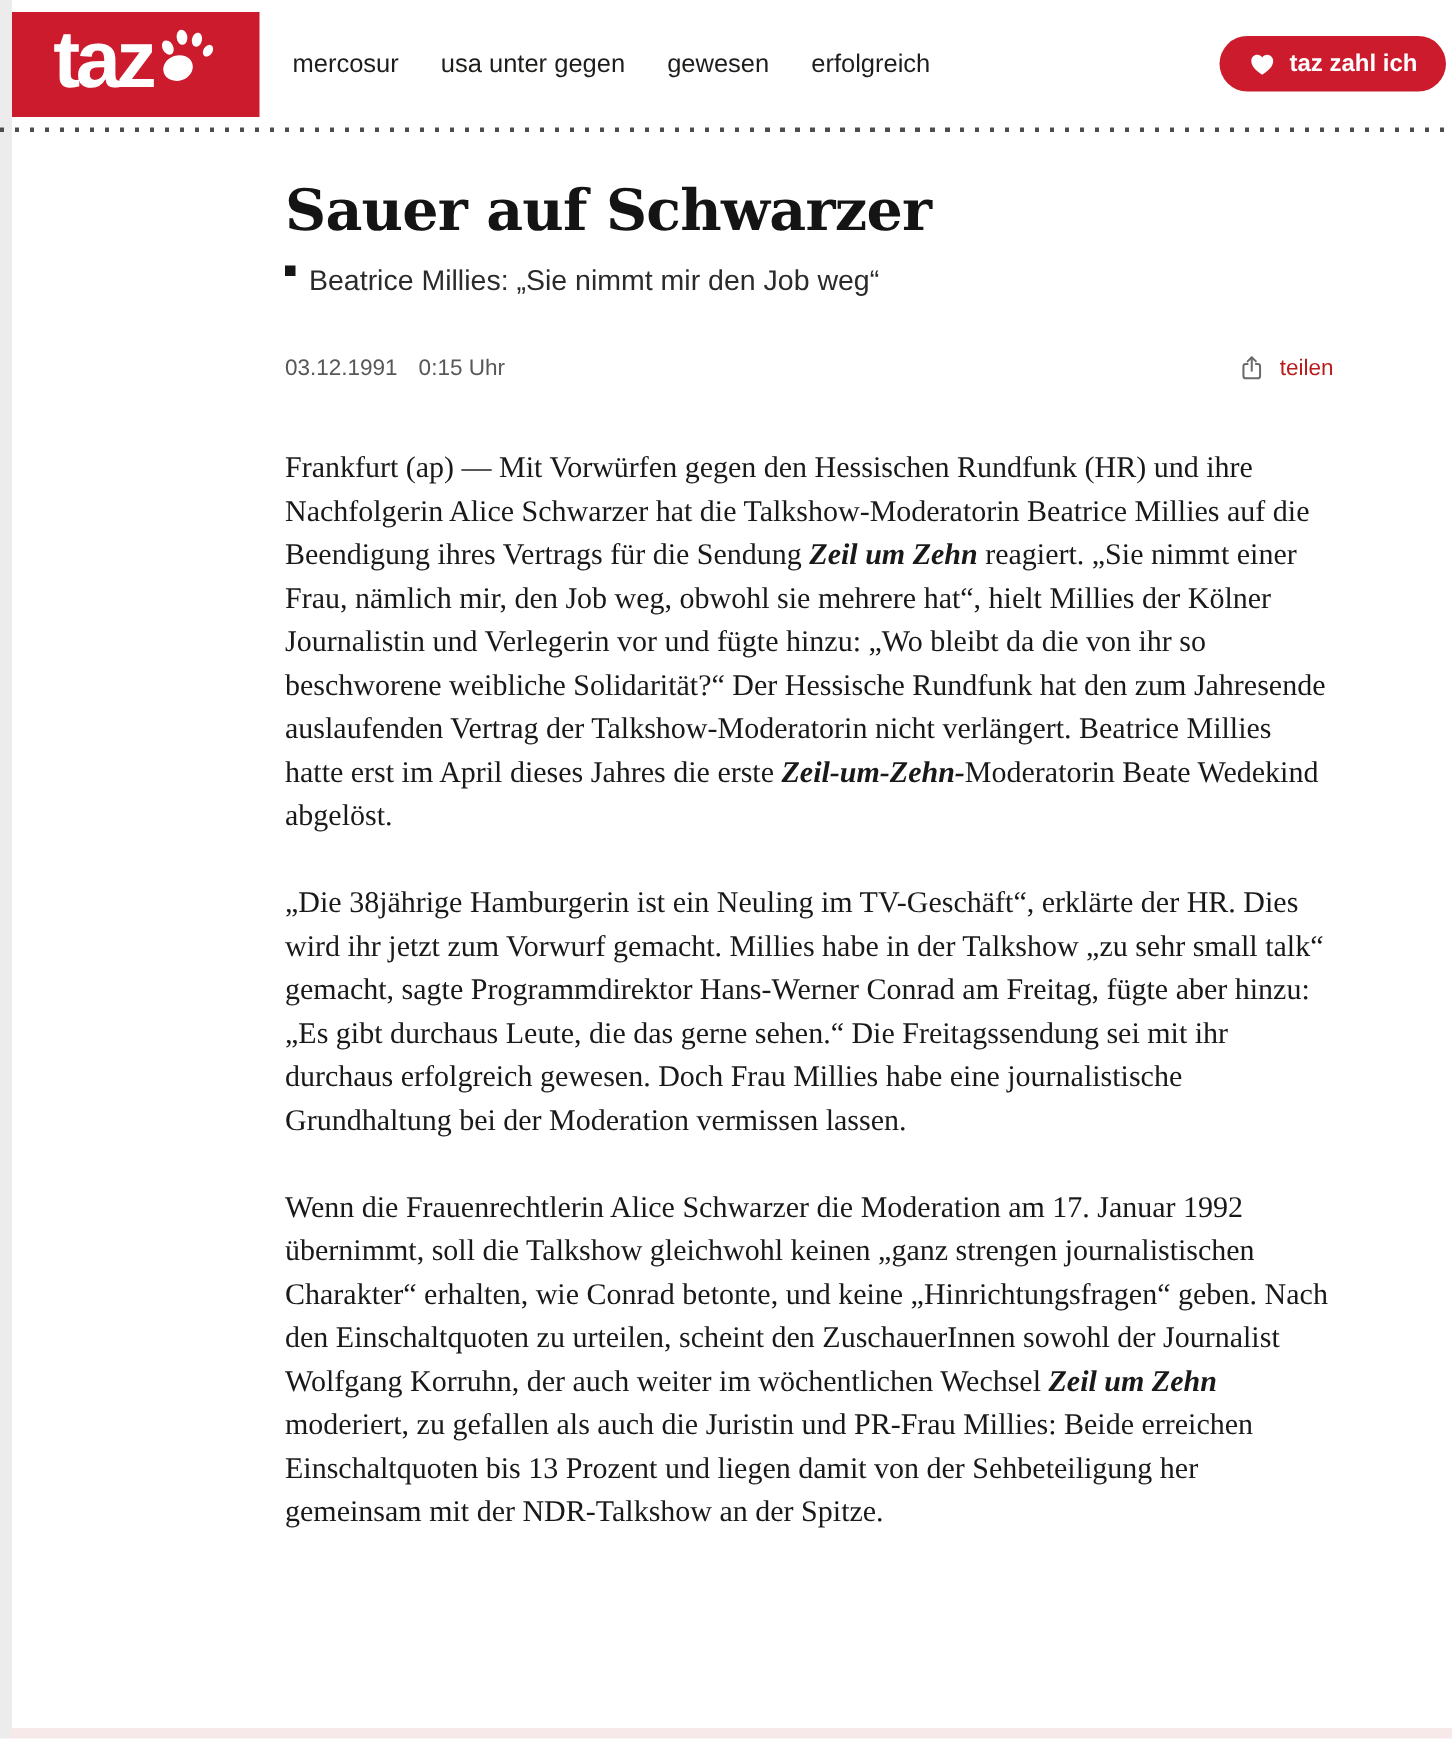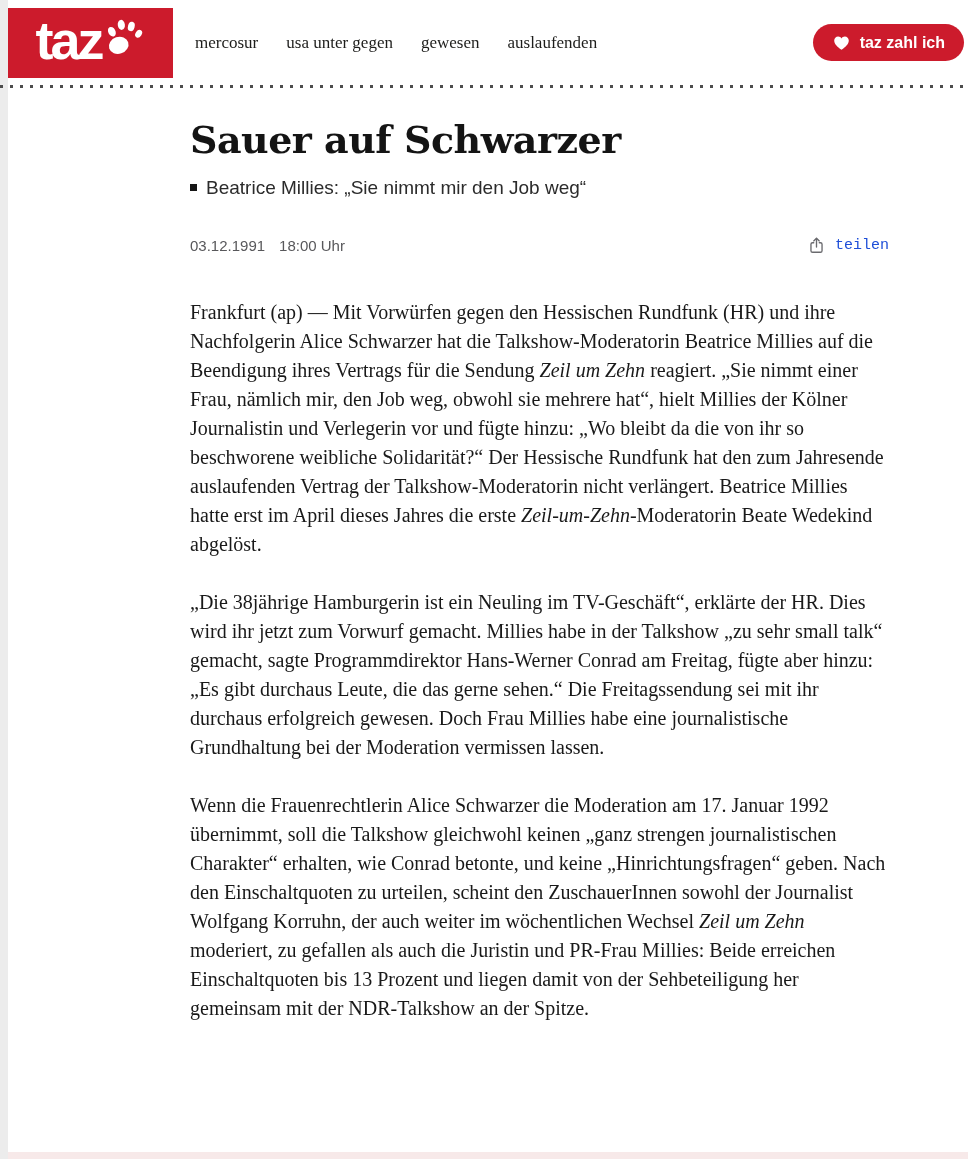--- a/index.html
+++ b/index.html
@@ -30,64 +30,64 @@
     gap: 2px; cursor: pointer; flex-shrink: 0;
   }
   .logo-text {
     color: #fff; font-family: "Liberation Sans", sans-serif;
     font-weight: 800; font-size: 54px; letter-spacing: -3px; line-height: 1;
     padding-bottom: 6px;
   }
   .paw { width: 42px; height: 42px; margin-top: -10px; }
   nav { display: flex; gap: 28px; margin-left: 22px; }
   nav a {
-    font-family: Liberation Serif, serif; font-size: 17px; color: #1d1d1b;
+    font-family: Liberation Sans, sans-serif; font-size: 17px; color: #1d1d1b;
     text-decoration: none; cursor: pointer; white-space: nowrap;
   }
   .subscribe-btn {
     margin-left: auto; margin-right: 4px;
     display: flex; align-items: center; gap: 9px;
     background: #cc1b2c; color: #fff; border: none; cursor: pointer;
     height: 37px; padding: 0 19px; border-radius: 19px;
     font-family: "Liberation Sans", sans-serif; font-size: 16px; font-weight: bold;
   }
   .subscribe-btn svg { width: 19px; height: 19px; }
   main {
     position: relative; margin-left: 8px; z-index: 2;
     padding: 35px 79px 0 182px;
   }
   h1 {
     font-family: "DejaVu Serif", serif; font-weight: bold;
     font-size: 38px; line-height: 1.05; color: #141414;
     letter-spacing: -0.5px; margin-bottom: 17px;
   }
-  .subtitle-row { display: flex; align-items: center; }
+  .subtitle-row { display: flex; align-items: flex-start; }
   .square-bullet {
     width: 7px; height: 7px; background: #161616; margin-right: 9px; flex-shrink: 0;
   }
   .subtitle {
     font-family: "Liberation Sans", sans-serif; font-size: 19px; color: #2b2b2b;
   }
   .meta-row {
     margin-top: 37px; display: flex; align-items: center; justify-content: space-between;
     font-size: 15px; color: #58585b;
   }
   .meta-left { display: flex; gap: 14px; }
   .share {
-    display: flex; align-items: center; gap: 9px; cursor: pointer; color: #1d4ed8;
-    background: none; border: none; font-family: Liberation Mono, monospace; font-size: 15px;
+    display: flex; align-items: center; gap: 9px; cursor: pointer; color: #b91c1c;
+    background: none; border: none; font-family: Liberation Sans, sans-serif; font-size: 15px;
   }
   .share svg { width: 19px; height: 19px; }
   .article-body { margin-top: 43px; }
   .article-body p {
     font-family: "Liberation Serif", serif; font-size: 20px; line-height: 29px;
     color: #191919; margin-bottom: 29px;
   }
   .run-bold { font-weight: normal; }
-  .run-italic { font-style: italic; }
+  .run-italic { font-style: italic; font-weight: bold; }
   .footer-accent {
     position: absolute; bottom: 0; left: 8px; right: 0; height: 7px;
     background: #f7e9e9; z-index: 5;
   }
 </style>
 </head>
 <body>
 
 <div class="gutter"></div>
 <div class="dotted-divider"></div>
@@ -102,42 +102,42 @@
         <ellipse cx="16.5" cy="7.5" rx="3.4" ry="4.8" transform="rotate(-8 16.5 7.5)"></ellipse>
         <ellipse cx="26" cy="9" rx="3.2" ry="4.5" transform="rotate(14 26 9)"></ellipse>
         <ellipse cx="33" cy="16" rx="2.9" ry="4" transform="rotate(34 33 16)"></ellipse>
       </g>
     </svg>
   </div>
   <nav>
     <a href="#">mercosur</a>
     <a href="#">usa unter gegen</a>
     <a href="#">gewesen</a>
-    <a href="#">auslaufenden</a>
+    <a href="#">erfolgreich</a>
   </nav>
   <button class="subscribe-btn">
     <svg viewBox="0 0 24 24" aria-hidden="true">
       <path fill="#ffffff" d="M12 21.3C6.6 17.6 2.8 14 2.8 9.6 2.8 6.7 5 4.5 7.8 4.5c1.7 0 3.3.9 4.2 2.3.9-1.4 2.5-2.3 4.2-2.3 2.8 0 5 2.2 5 5.1 0 4.4-3.8 8-9.2 11.7z"></path>
     </svg>
     <span>taz zahl ich</span>
   </button>
 </header>
 
 <main>
   <h1>Sauer auf Schwarzer</h1>
 
   <div class="subtitle-row">
     <span class="square-bullet"></span>
     <span class="subtitle">Beatrice Millies: „Sie nimmt mir den Job weg“</span>
   </div>
 
   <div class="meta-row">
     <div class="meta-left">
       <span>03.12.1991</span>
-      <span>18:00 Uhr</span>
+      <span>0:15 Uhr</span>
     </div>
     <button class="share">
       <svg viewBox="0 0 24 24" fill="none" stroke="#6a6a6e" stroke-width="1.7" stroke-linecap="round" stroke-linejoin="round" aria-hidden="true">
         <path d="M8.5 8.5H7A2 2 0 0 0 5 10.5v8A2 2 0 0 0 7 20.5h10a2 2 0 0 0 2-2v-8a2 2 0 0 0-2-2h-1.5"></path>
         <path d="M12 14V3.2"></path>
         <path d="M8.5 6.2 12 2.8l3.5 3.4"></path>
       </svg>
       <span>teilen</span>
     </button>
   </div>

